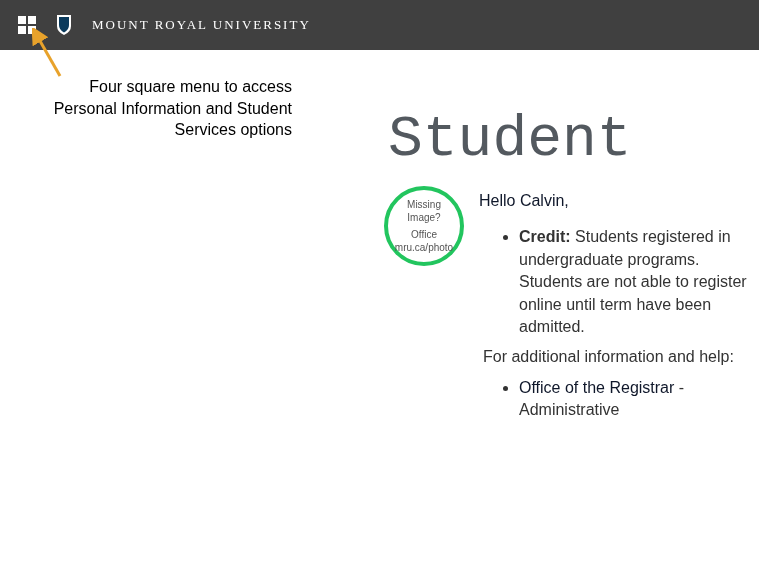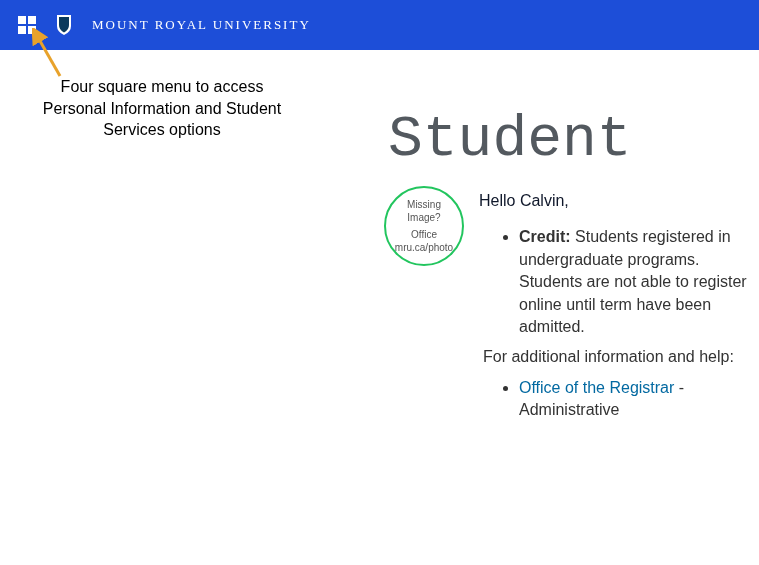--- a/index.html
+++ b/index.html
@@ -5,21 +5,21 @@
     * { margin: 0; padding: 0; box-sizing: border-box; }
     body {
       font-family: "Segoe UI", Arial, sans-serif;
       background: #ffffff;
       width: 759px;
       height: 565px;
       overflow: hidden;
       position: relative;
     }
     .header {
-      background: #1d4ed8;
+      background: #404040;
       height: 50px;
       display: flex;
       align-items: center;
       padding: 0 18px;
       gap: 20px;
     }
     .apps-icon {
       width: 18px;
       height: 18px;
       display: grid;
@@ -44,21 +44,21 @@
     }
     .annotation {
       position: absolute;
       top: 76px;
       left: 32px;
       width: 260px;
       font-family: Arial, sans-serif;
       font-size: 16px;
       color: #000000;
       line-height: 1.35;
-      text-align: center;
+      text-align: right;
     }
     .arrow {
       position: absolute;
       top: 28px;
       left: 32px;
       width: 40px;
       height: 50px;
       pointer-events: none;
     }
     .page-title {
@@ -76,21 +76,21 @@
       left: 376px;
       right: 0;
       background: #ffffff;
       display: flex;
       padding: 12px 0 0 8px;
       gap: 15px;
     }
     .avatar {
       width: 80px;
       height: 80px;
-      border: 2px solid #22c55e;
+      border: 4px solid #22c55e;
       border-radius: 50%;
       flex-shrink: 0;
       display: flex;
       flex-direction: column;
       align-items: flex-start;
       justify-content: center;
       text-align: center;
       font-size: 10px;
       color: #555;
       line-height: 1.3;
@@ -109,21 +109,21 @@
       line-height: 1.4;
     }
     ul {
       padding-left: 40px;
       margin: 4px 0;
     }
     ul.sub { list-style-type: circle; }
     ul.square { list-style-type: square; }
     li { margin: 2px 0; }
     .bold { font-weight: 700; }
-    a.link { color: #0369a1; text-decoration: none; cursor: pointer; }
+    a.link { color: #0f172a; text-decoration: none; cursor: pointer; }
     .para { margin: 8px 4px; }
   </style>
 </head>
 <body>
 
 <div class="header">
   <div class="apps-icon">
     <div></div>
       <div></div>
       <div></div>

